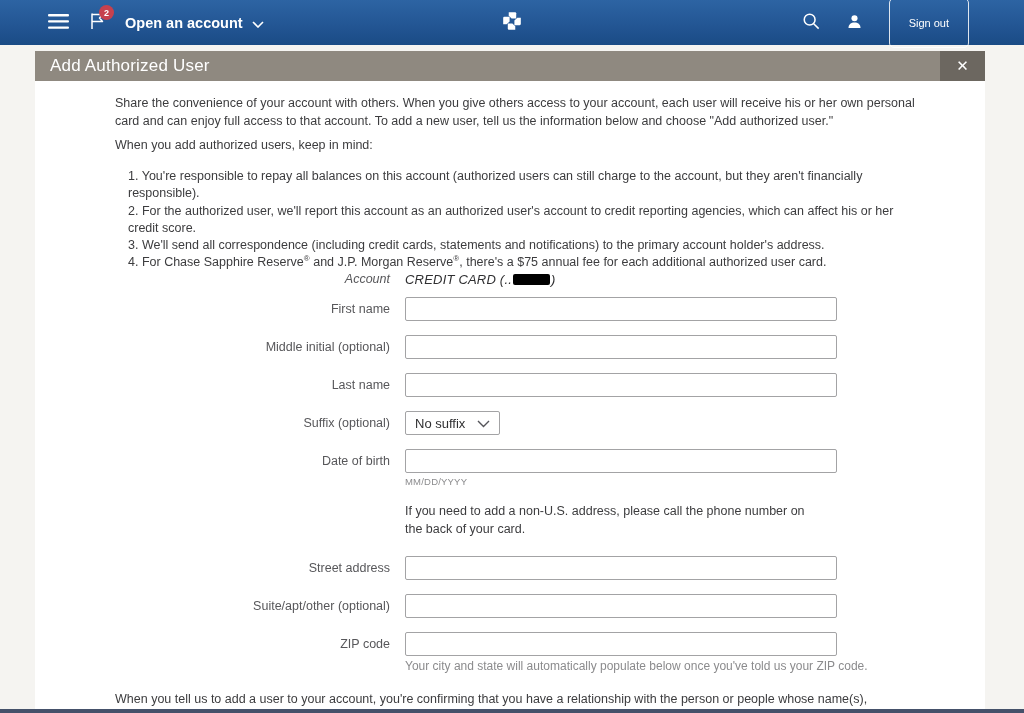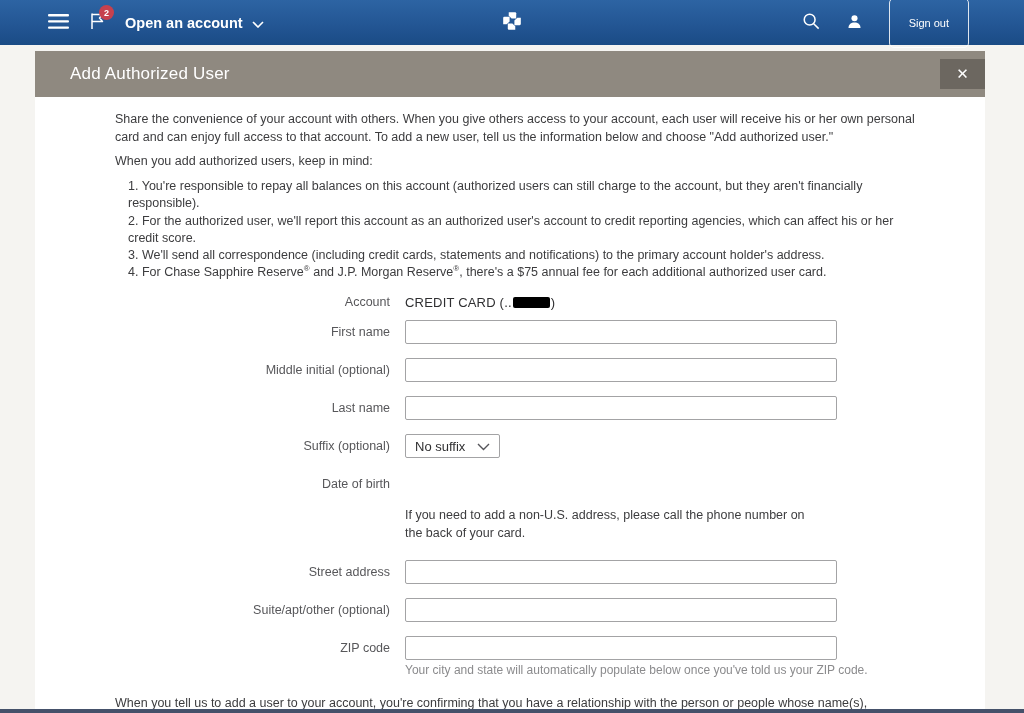--- a/index.html
+++ b/index.html
@@ -45,45 +45,45 @@
     border:1px solid rgba(255,255,255,0.85);
     border-radius:5px;
     color:#fff; font-size:11px;
     padding:18px 19px;
     cursor:pointer;
     font-family:Liberation Sans, sans-serif;
   }
   
   .modal { margin:6px 39px 0 35px; }
   .modal-header {
-    background:#8f8980; height:46px;
-    display:flex; align-items:center;padding-left:20px;
+    background:#8f8980; height:30px;
+    display:flex; align-items:center;
   }
   .modal-title { color:#fff; font-size:17px; font-weight:400; padding-left:15px; letter-spacing:0.2px; }
   .close-btn {
     margin-left:auto; width:45px; height:30px;
     background:#6c6760; border:none; cursor:pointer;
     color:#fff; font-size:15px;
     display:flex; align-items:center; justify-content:center;
   }
   .modal-body { background:#fff; padding:14px 0 0 80px; }
   .para { font-size:12.5px; line-height:1.42; width:800px; color:#3c3c3e; }
   .keep-heading { font-size:12.5px; margin-top:6px; }
-  .num-list { margin-top:8px; padding-left:13px; width:795px; }
+  .num-list { margin-top:14px; padding-left:13px; width:795px; }
   .num-list .li { font-size:12.5px; line-height:1.37; color:#3c3c3e; }
   sup { font-size:8px; }
   
   .form-row {
     display:grid; grid-template-columns:275px 1fr; column-gap:15px;
     align-items:start; margin-bottom:14px;
   }
   .form-row .lbl {
     text-align:right; font-size:12.5px; color:#57575a; padding-top:5px;
   }
-  .acct-row { margin-top:14px; margin-bottom:10px; }
+  .acct-row { margin-top:1px; margin-bottom:10px;font-style:italic; }
   .acct-row .lbl { padding-top:0; }
   .acct-val { font-size:13px; color:#2f2f31; letter-spacing:0.2px; }
   .redact {
     display:inline-block; width:37px; height:11px; background:#000;
     border-radius:2px; vertical-align:middle; margin:0 1px 2px 1px;
   }
   .txt-input {
     width:432px; height:24px;
     border:1px solid #a3a3a5; border-radius:2px;
     font-size:13px; padding:0 7px;
@@ -231,20 +231,24 @@
             <svg width="13" height="8" viewBox="0 0 13 8" fill="none" stroke="#55555a" stroke-width="1.4">
                 <path d="M1 1 L6.5 6.5 L12 1"></path>
               </svg>
           </span>
         </div>
       </div>
     </div>
 
     <div class="form-row">
       <label class="lbl">Date of birth</label>
+      <div>
+        <input class="txt-input" type="text" value="" style="">
+        <div class="hint">MM/DD/YYYY</div>
+      </div>
     </div>
 
     <div class="form-row" style="margin-bottom:4px;">
       <div></div>
       <p class="note">If you need to add a non-U.S. address, please call the phone number on the back of your card.</p>
     </div>
 
     <div class="form-row">
       <label class="lbl">Street address</label>
       <div><input class="txt-input" type="text" value="" style=""></div>

